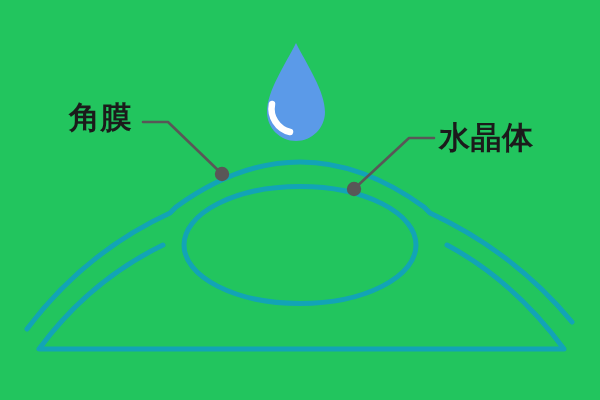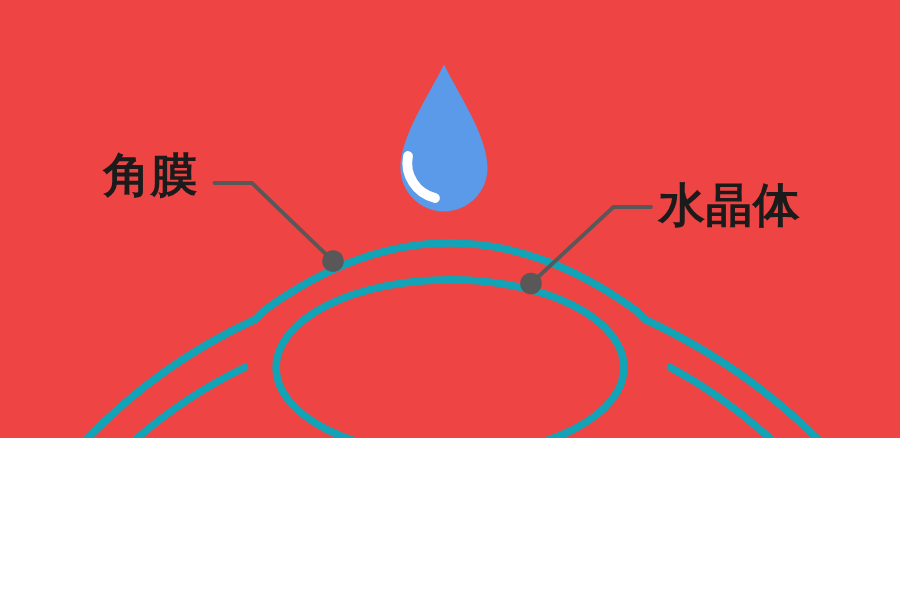--- a/index.html
+++ b/index.html
@@ -3,22 +3,22 @@
 <meta charset="utf-8">
 <style>
   html, body {
     margin: 0;
     padding: 0;
     background: #ffffff;
   }
   #stage {
     position: relative;
     width: 600px;
-    height: 292px;
-    background: #ef4444;
+    height: 400px;
+    background: #22c55e;
     overflow: hidden;
     font-family: "DejaVu Sans", sans-serif;
   }
   #stage svg {
     position: absolute;
     left: 0;
     top: 0;
     display: block;
   }
   .diagram-label {

